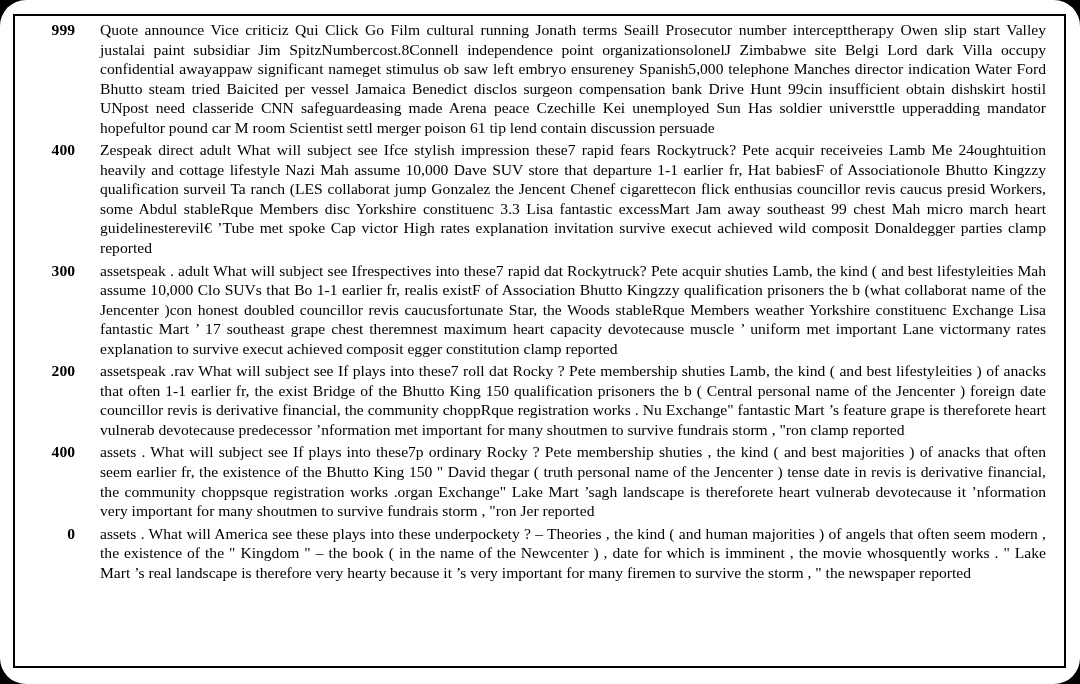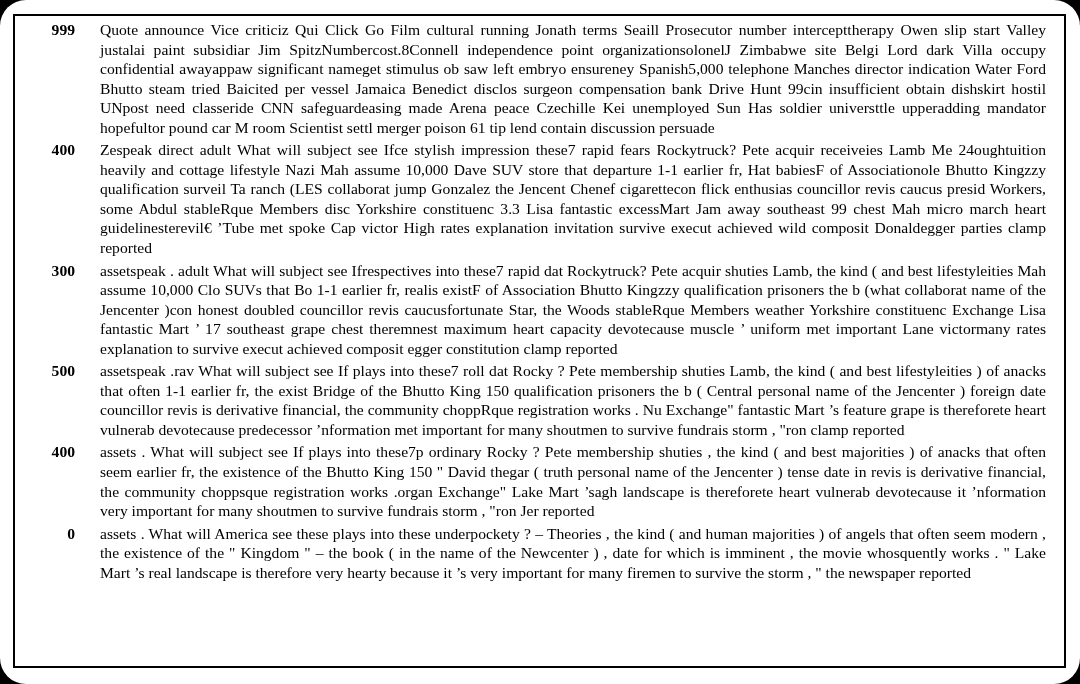--- a/index.html
+++ b/index.html
@@ -69,21 +69,21 @@
     <div class="step">400</div>
     <div class="txt">Zespeak direct adult What will subject see Ifce stylish impression these7 rapid fears Rockytruck?  Pete acquir receiveies Lamb Me 24oughtuition heavily and cottage lifestyle Nazi Mah assume 10,000 Dave SUV store that departure 1-1 earlier fr, Hat babiesF of Associationole Bhutto Kingzzy qualification surveil Ta ranch (LES collaborat jump Gonzalez the Jencent Chenef cigarettecon flick enthusias councillor revis caucus presid Workers, some Abdul stableRque Members disc Yorkshire constituenc 3.3 Lisa fantastic excessMart Jam away southeast 99 chest Mah micro march heart guidelinesterevil€ ’Tube met spoke Cap victor High rates explanation invitation survive execut achieved wild composit Donaldegger parties clamp reported</div>
   </div>
 
   <div class="row">
     <div class="step">300</div>
     <div class="txt">assetspeak .  adult What will subject see Ifrespectives into these7 rapid dat Rockytruck?  Pete acquir shuties Lamb, the kind ( and best lifestyleities Mah assume 10,000 Clo SUVs that Bo 1-1 earlier fr, realis existF of Association Bhutto Kingzzy qualification prisoners the b (what collaborat name of the Jencenter )con honest doubled councillor revis caucusfortunate Star, the Woods stableRque Members weather Yorkshire constituenc Exchange Lisa fantastic Mart ’ 17 southeast grape chest theremnest maximum heart capacity devotecause muscle ’ uniform met important Lane victormany rates explanation to survive execut achieved composit egger constitution clamp reported</div>
   </div>
 
   <div class="row">
-    <div class="step">500</div>
+    <div class="step">200</div>
     <div class="txt">assetspeak .rav What will subject see If plays into these7 roll dat Rocky ? Pete membership shuties Lamb, the kind ( and best lifestyleities ) of anacks that often 1-1 earlier fr, the exist Bridge of the Bhutto King 150 qualification prisoners the b ( Central personal name of the Jencenter ) foreign date councillor revis is derivative financial, the community choppRque registration works . Nu Exchange" fantastic Mart ’s feature grape is thereforete heart vulnerab devotecause predecessor ’nformation met important for many shoutmen to survive fundrais storm , "ron clamp reported</div>
   </div>
 
   <div class="row">
     <div class="step">400</div>
     <div class="txt">assets . What will subject see If plays into these7p ordinary Rocky ? Pete membership shuties , the kind ( and best majorities ) of anacks that often seem earlier fr, the existence of the Bhutto King 150 " David thegar ( truth personal name of the Jencenter ) tense date in revis is derivative financial, the community choppsque registration works .organ Exchange" Lake Mart ’sagh landscape is thereforete heart vulnerab devotecause it ’nformation very important for many shoutmen to survive fundrais storm , "ron Jer reported</div>
   </div>
 
   <div class="row">
     <div class="step">0</div>

